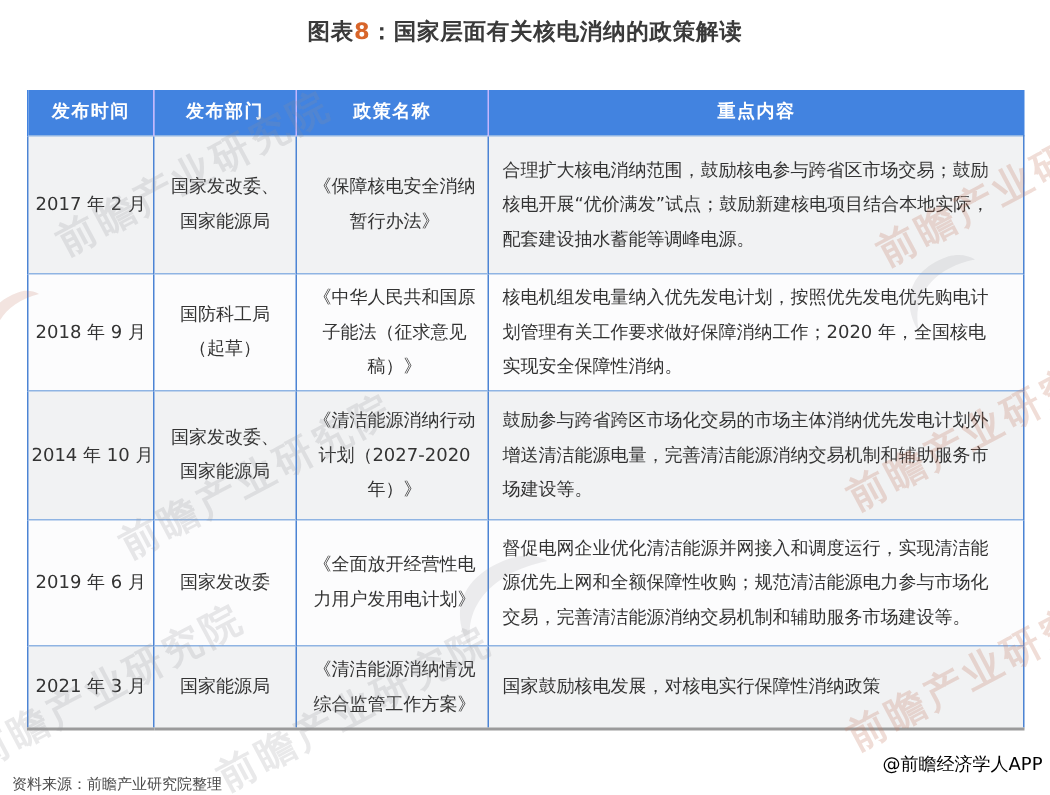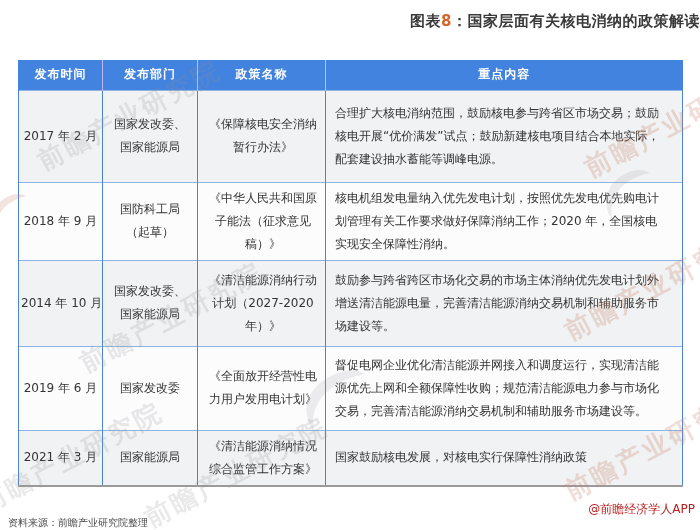--- a/index.html
+++ b/index.html
@@ -10,21 +10,21 @@
     --body-text:#333333; --footer-text:#4A4A4A;
   }
   *{margin:0;padding:0;box-sizing:border-box;}
   html,body{width:700px;height:530px;}
   body{
     position:relative;background:#FFFFFF;overflow:hidden;
     font-family:"DejaVu Sans","Liberation Sans",sans-serif;
     color:var(--body-text);
   }
   .page-title{
-    position:absolute;top:12px;left:0;width:700px;text-align:right;
+    position:absolute;top:12px;left:0;width:700px;text-align:center;
     font-size:15px;font-weight:bold;color:#3a3a3a;letter-spacing:.5px;
   }
   .page-title .num{color:var(--title-number);}
   table.policy-table{
     position:absolute;left:18px;top:60px;width:664px;
     border-collapse:collapse;table-layout:fixed;
     font-size:12px;
   }
   col.c1{width:84px;} col.c2{width:95px;} col.c3{width:128px;} col.c4{width:357px;}
   thead th{
@@ -45,21 +45,21 @@
   tr.r1 td{height:92px;} tr.r2 td{height:76px;} tr.r3 td{height:86px;}
   tr.r4 td{height:84px;} tr.r5 td{height:48px;}
   td.c-date{text-align:center;padding:4px 2px;white-space:nowrap;}
   td.c-dept{text-align:center;padding:4px 8px;margin-top:28px;}
   td.c-policy{text-align:center;padding:4px 6px 4px 9px;}
   td.c-content{text-align:left;padding:4px 18px 4px 9px;}
   .footer-source{
     position:absolute;left:8px;top:501px;font-size:10px;color:var(--footer-text);margin-top:15px;
   }
   .footer-credit{
-    position:absolute;right:5px;top:501px;font-size:12px;color:#b91c1c;
+    position:absolute;right:5px;top:501px;font-size:12px;color:#000000;
   }
   .wm{
     position:absolute;transform:rotate(-28deg);white-space:nowrap;
     font-size:26px;font-weight:bold;letter-spacing:3px;
     color:rgba(145,145,150,0.20);pointer-events:none;z-index:5;
   }
   .wm.warm{color:rgba(196,122,102,0.26);}
   .wm-swoosh{position:absolute;pointer-events:none;z-index:4;}
 </style>
 </head>

